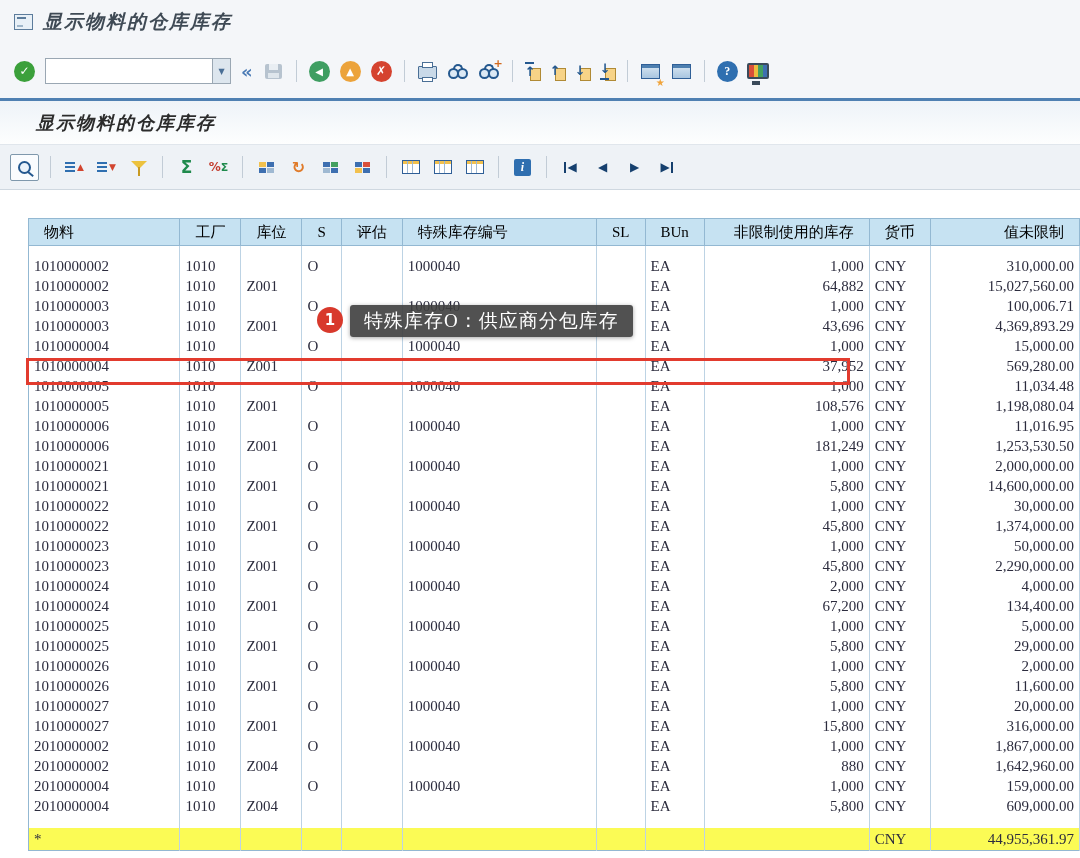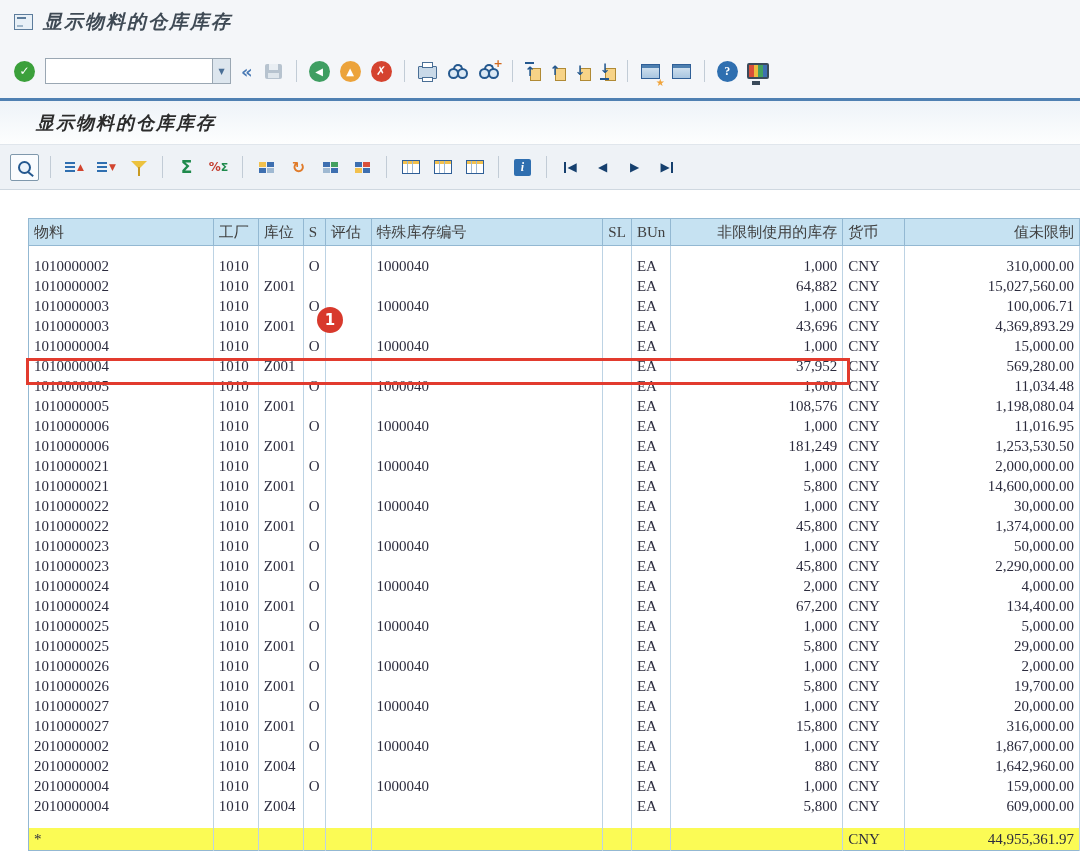--- a/index.html
+++ b/index.html
@@ -91,21 +91,21 @@
   .scroll{color:#16406e;font:bold 12px "DejaVu Sans",sans-serif;display:inline-flex;align-items:center;}
   .vbar{width:2px;height:11px;background:#16406e;display:inline-block;}
   .scroll.first .vbar{margin-right:1px;}
   .scroll.last .vbar{margin-left:1px;}
 
   
   .content{position:relative;height:668px;background:#fff;}
   table.stock{border-collapse:collapse;table-layout:fixed;margin:28px 0 0 28px;font-size:15px;color:#2c2c3e;border:1px solid #93b8d2;}
   .col0{width:185px;}.col1{width:45px;}.col2{width:45px;}.col3{width:20px;}.col4{width:46px;}
   .col5{width:232px;}.col6{width:28px;}.col7{width:38px;}.col8{width:172px;}.col9{width:62px;}.col10{width:175px;}
-  table.stock th{background:#c6e2f2;color:#404040;font-weight:normal;text-align:left;height:26px;padding:0 5px;
+  table.stock th{background:#c6e2f2;color:#000000;font-weight:normal;text-align:left;height:26px;padding:0 15px;
       border-right:1px solid #93b8d2;border-bottom:1px solid #93b8d2;white-space:nowrap;overflow:hidden;margin-left:37px;}
   table.stock th.r{text-align:right;}
   table.stock td{height:20px;line-height:20px;padding:0 5px;border-right:1px solid #bdd3e4;white-space:nowrap;overflow:hidden;}
   table.stock td.r{text-align:right;}
   tr.spacer td{height:10px;line-height:10px;}
   tr.spacer.bottom td{height:12px;line-height:12px;}
   tr.total td{background:#fbfb55;height:22px;line-height:22px;}
 
   
   .hl-box{position:absolute;left:26px;top:140px;width:818px;height:21px;border:3px solid #e23b2e;z-index:5;pointer-events:none;}
@@ -595,21 +595,21 @@
             <td>1010000026</td>
             <td>1010</td>
             <td>Z001</td>
             <td></td>
             <td></td>
             <td></td>
             <td></td>
             <td>EA</td>
             <td class="r">5,800</td>
             <td>CNY</td>
-            <td class="r">19,700.00</td>
+            <td class="r">11,600.00</td>
           </tr>
           <tr>
             <td>1010000027</td>
             <td>1010</td>
             <td></td>
             <td>O</td>
             <td></td>
             <td>1000040</td>
             <td></td>
             <td>EA</td>
@@ -706,15 +706,16 @@
             <td></td>
             <td class="r"></td>
             <td>CNY</td>
             <td class="r">44,955,361.97</td>
           </tr>
         </tbody>
     </table>
 
     <div class="hl-box"></div>
     <div class="step-circle">1</div>
+    <div class="tooltip">特殊库存O：供应商分包库存</div>
   </div>
 
 </div>
 
 </body></html>

